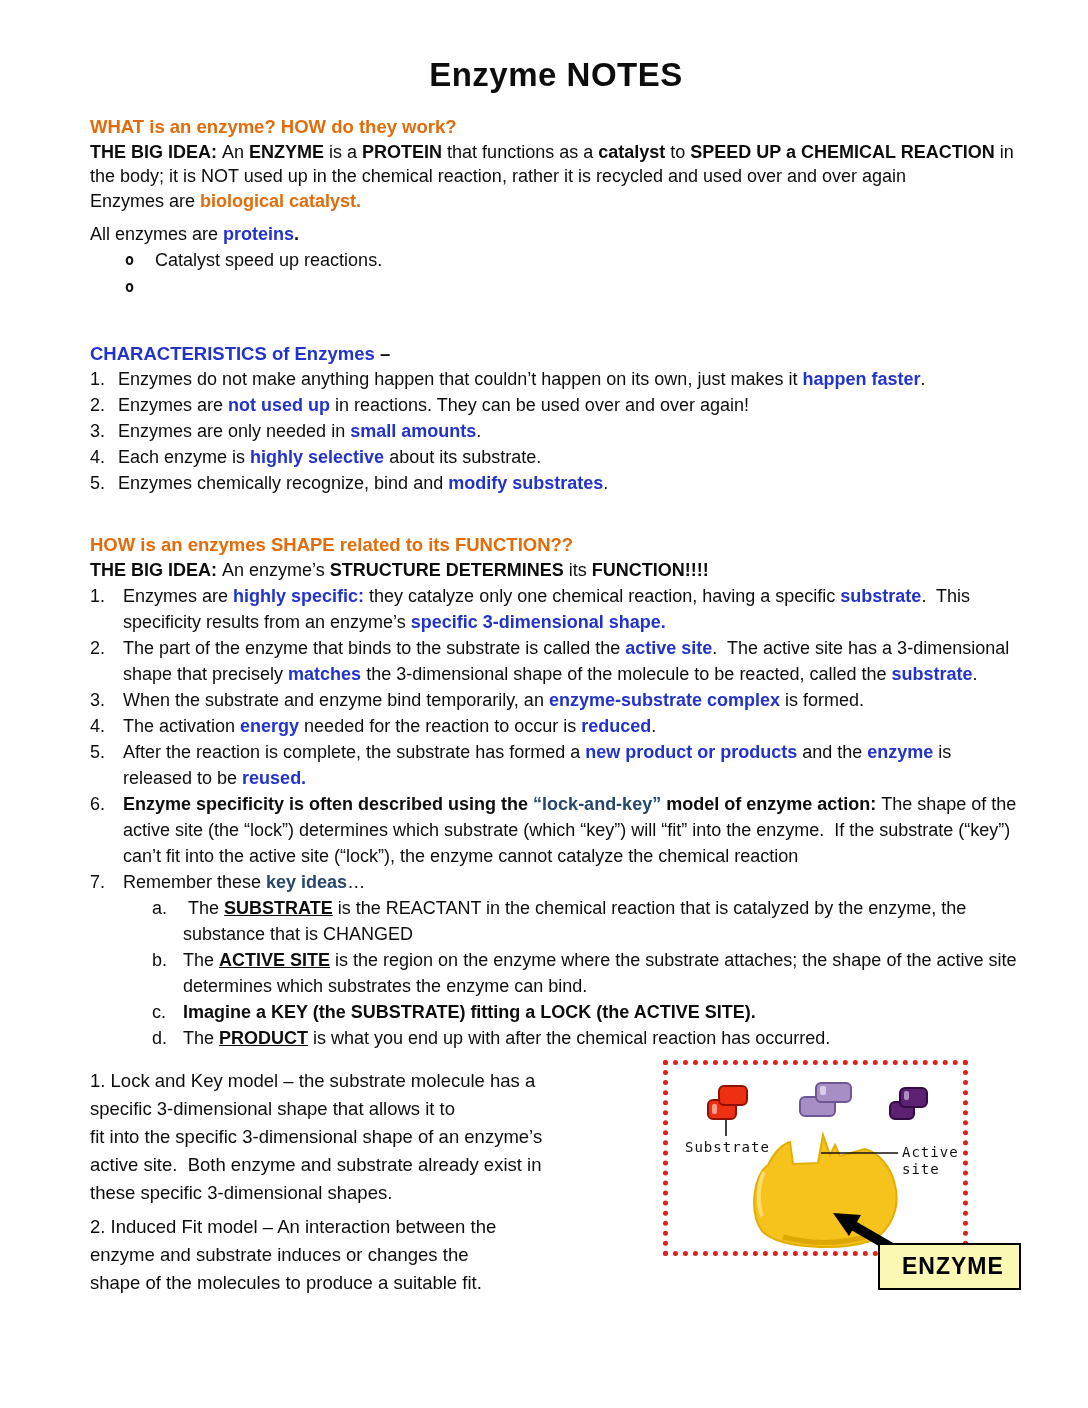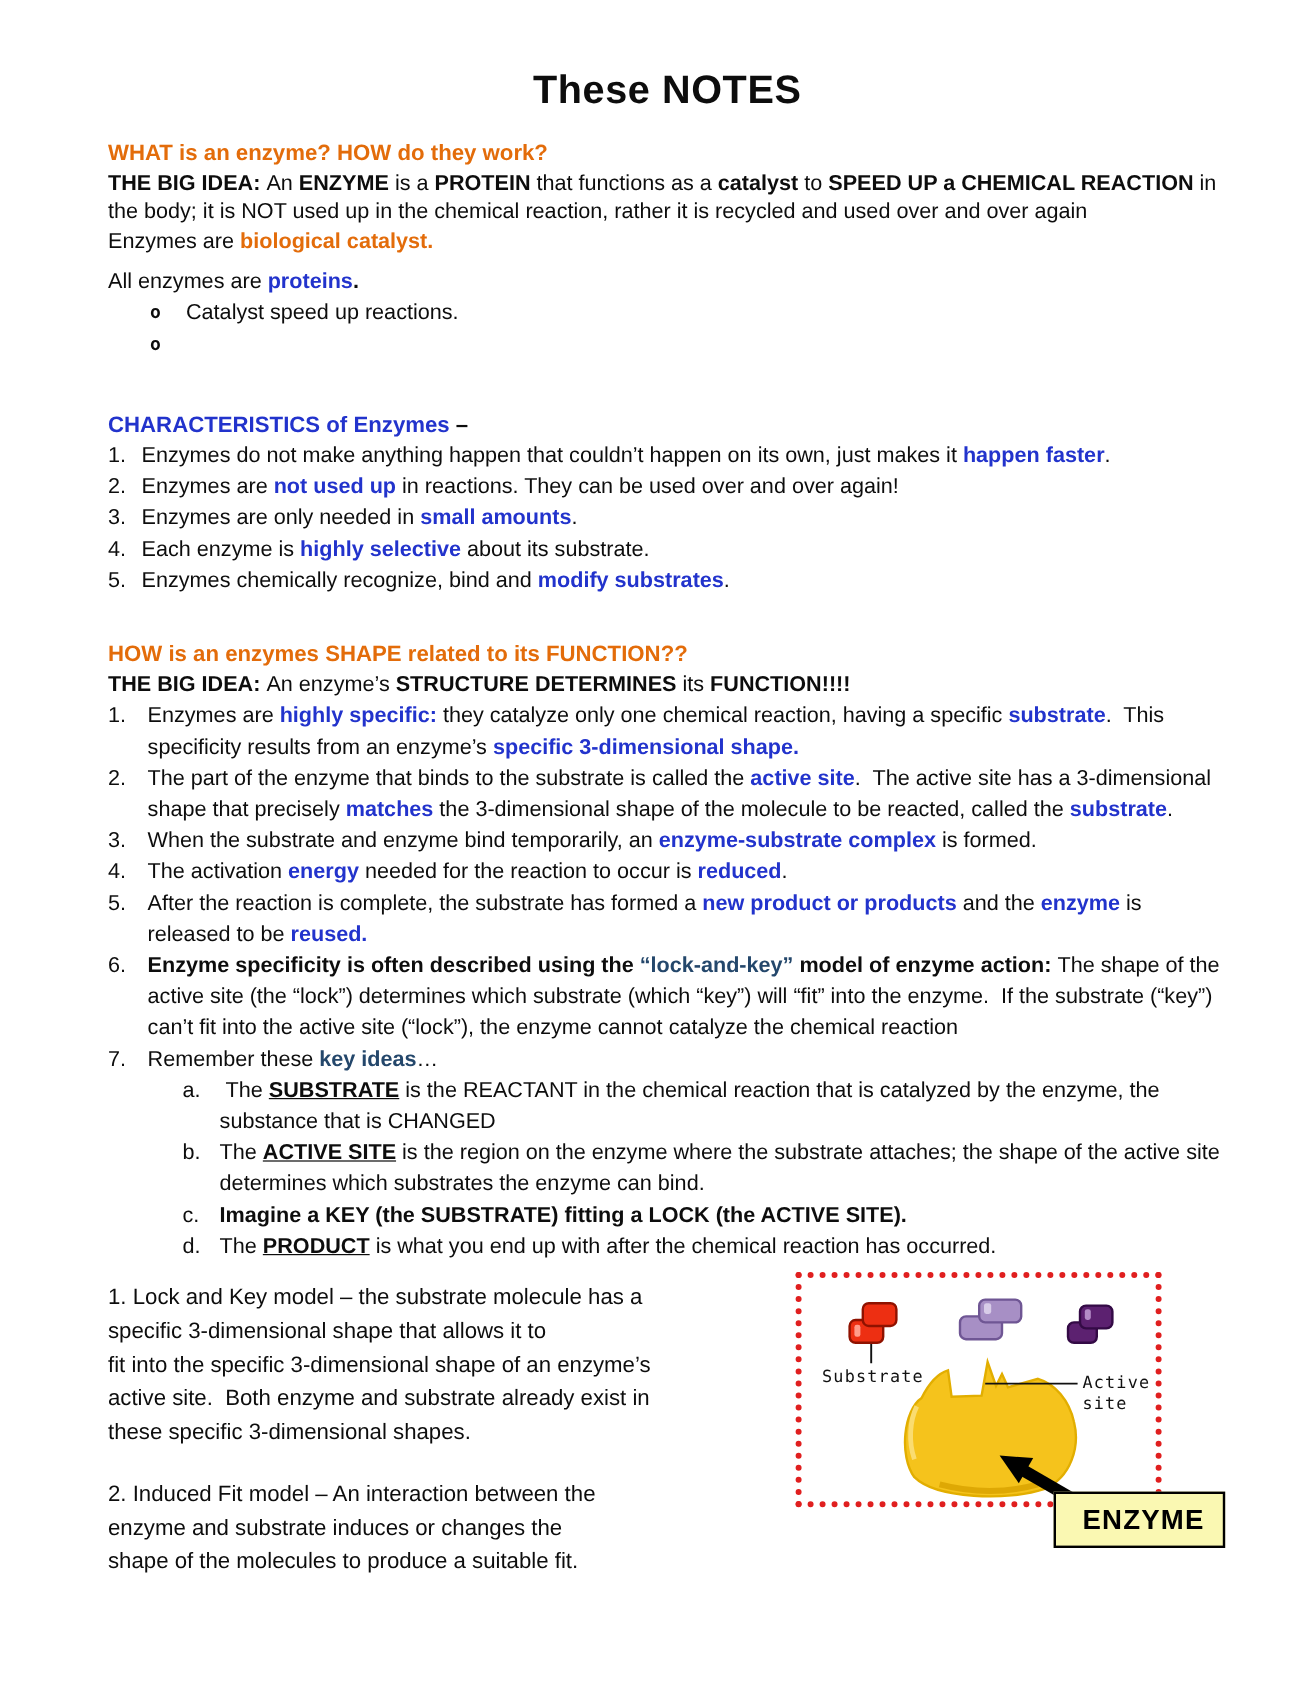--- a/index.html
+++ b/index.html
@@ -40,21 +40,21 @@
   .li{display:flex;font-size:18px;line-height:26px}
   .li .num{flex:0 0 28px;width:28px}
   .li.wide .num{flex:0 0 33px;width:33px}
   .li .litext{flex:1}
   .sublist{margin-left:62px}
   .sublist .num{flex:0 0 31px;width:31px}
   .section-gap{height:16px}
   .section-gap.lg{height:20px}
   .action-col{width:562px;font-size:18.5px;line-height:28px}
   .action-line{min-height:28px}
-  .action-p2{margin-top:24px}
+  .action-p2{margin-top:6px}
   
   .figure{position:absolute;left:663px;top:1056px;width:365px;height:245px}
   .dotted-box{
     position:absolute;left:0;top:4px;width:305px;height:196px;
     border:5px dotted var(--red-border);background:transparent;
   }
   .fig-svg{position:absolute;left:0;top:0;width:365px;height:245px}
   .fig-label-mono{font-family:"DejaVu Sans Mono",monospace;font-size:14px;fill:#111;letter-spacing:1px}
   .enzyme-box{
     position:absolute;left:215px;top:187px;width:143px;height:47px;
@@ -62,21 +62,21 @@
     display:flex;align-items:center;
     font-size:23px;font-weight:700;letter-spacing:1px;padding-left:22px;color:#000;
   }
 </style>
 </head>
 <body>
 
 <div class="page">
   <div class="content">
 
-    <h1 class="doc-title">These NOTES</h1>
+    <h1 class="doc-title">Enzyme NOTES</h1>
 
     <div class="h-line"><span class="r r-orange">WHAT is an enzyme? HOW do they work?</span></div>
     <p class="para"><span class="r r-b">THE BIG IDEA: </span><span class="r">An </span><span class="r r-b">ENZYME</span><span class="r"> is a </span><span class="r r-b">PROTEIN</span><span class="r"> that functions as a </span><span class="r r-b">catalyst</span><span class="r"> to </span><span class="r r-b">SPEED UP a CHEMICAL REACTION</span><span class="r"> in the body; it is NOT used up in the chemical reaction, rather it is recycled and used over and over again</span></p>
     <p class="para"><span class="r">Enzymes are </span><span class="r r-orange">biological catalyst.</span></p>
     <p class="para sp-top"><span class="r">All enzymes are </span><span class="r r-blue">proteins</span><span class="r r-b">.</span></p>
     <div class="bullet-row">
       <span class="bullet-mark">o</span>
       <span class="litext"><span class="r">Catalyst speed up reactions.</span></span>
     </div>
     <div class="bullet-row">

